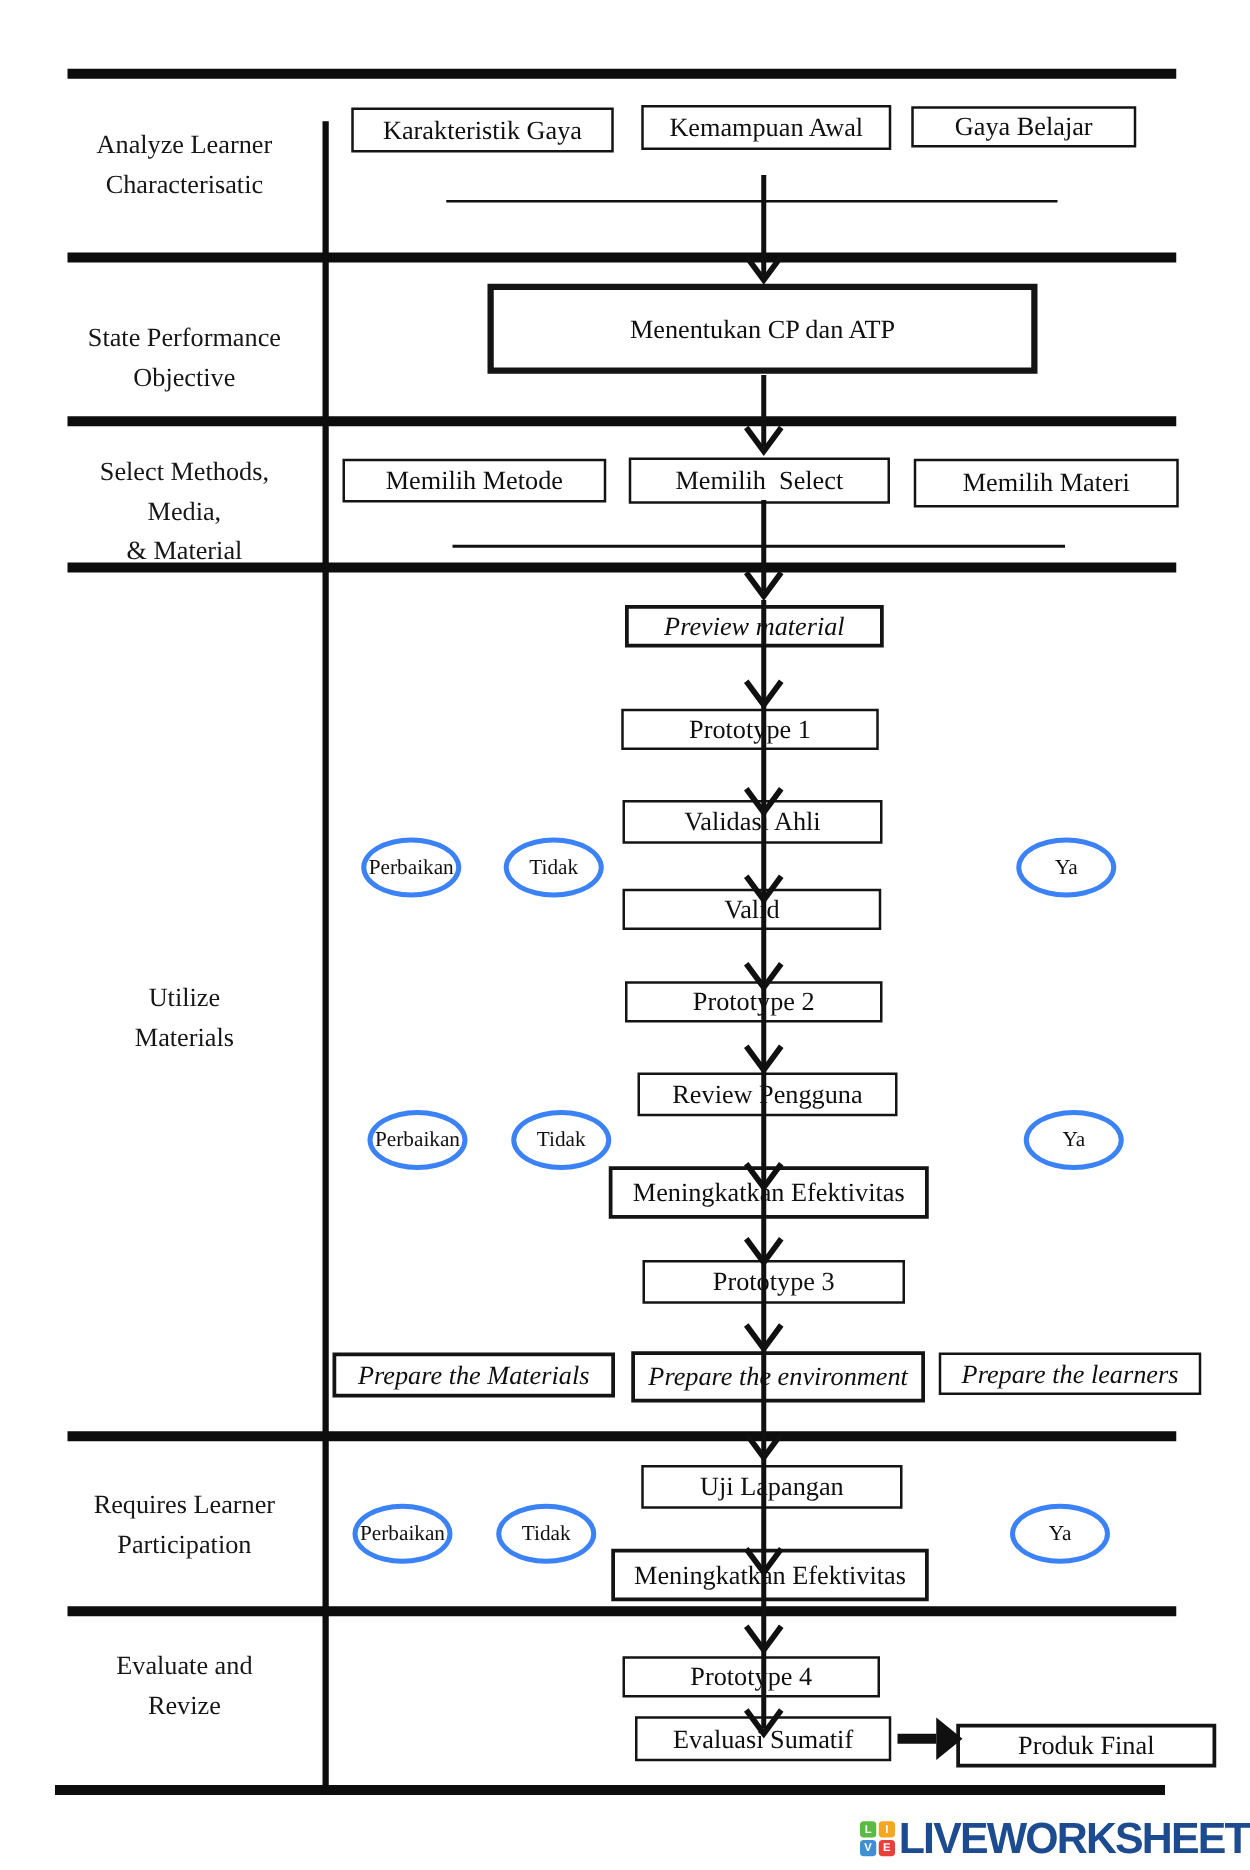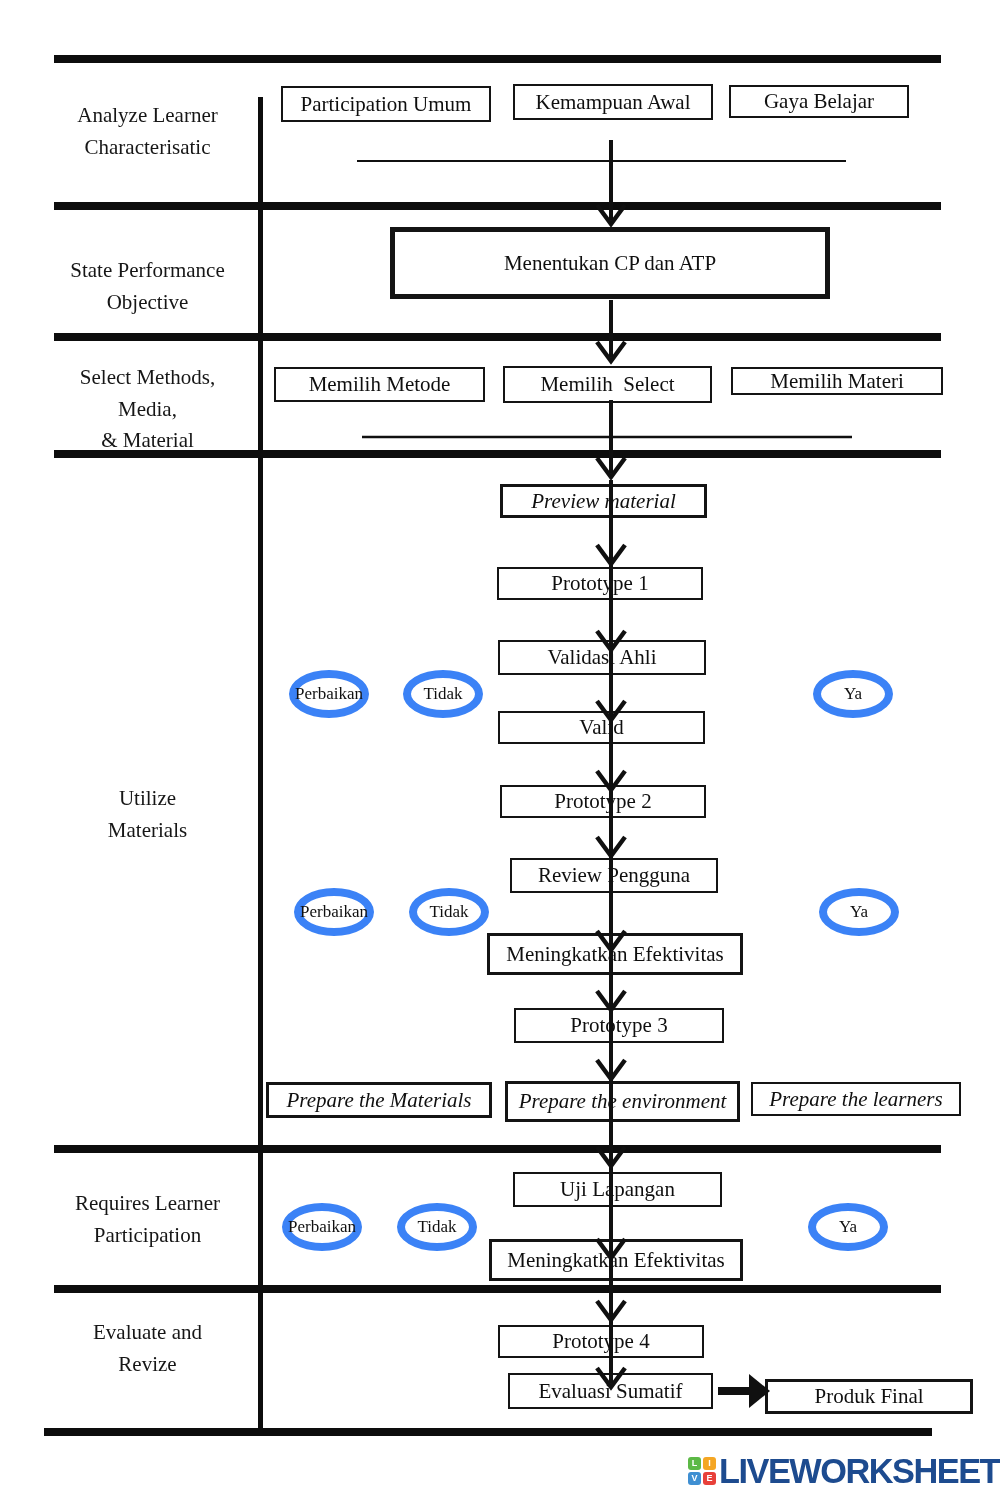--- a/index.html
+++ b/index.html
@@ -21,21 +21,21 @@
     position:absolute;background:#ffffff;border:2px solid #141414;
     display:flex;align-items:center;justify-content:center;
     font-size:21px;color:#0f0f0f;box-sizing:border-box;
   }
   .node span{white-space:pre;}
   .b3{border-width:3px;}
   .b5{border-width:5px;}
   .it{font-style:italic;}
   
   .dec{
-    position:absolute;width:80px;height:48px;border:8px solid #3b82f6;border-radius:50%;
+    position:absolute;width:80px;height:48px;border:4px solid #3b82f6;border-radius:50%;
     display:flex;align-items:center;justify-content:center;font-size:17px;color:#101010;
     background:transparent;box-sizing:border-box;
   }
   
   svg.arrows{position:absolute;left:0;top:0;pointer-events:none;}
   
   .logo{position:absolute;left:688px;top:1451px;display:flex;align-items:center;gap:3px;
         font-family:"Liberation Sans", sans-serif;}
   .tiles{display:grid;grid-template-columns:13px 13px;grid-template-rows:13px 13px;gap:2px;}
   .tile{
@@ -74,40 +74,40 @@
 Media,
 &amp; Material</div>
   <div class="rowlabel" style="top:783px">Utilize
 Materials</div>
   <div class="rowlabel" style="top:1188px">Requires Learner
 Participation</div>
   <div class="rowlabel" style="top:1317px">Evaluate and
 Revize</div>
 
   <div class="node" style="left:281px;top:86px;width:210px;height:36px">
-      <span>Participation Umum</span>
+      <span>Karakteristik Gaya</span>
     </div>
   <div class="node" style="left:513px;top:84px;width:200px;height:36px">
       <span>Kemampuan Awal</span>
     </div>
   <div class="node" style="left:729px;top:85px;width:180px;height:33px">
       <span>Gaya Belajar</span>
     </div>
 
   <div class="node b5" style="left:390px;top:227px;width:440px;height:72px">
       <span>Menentukan CP dan ATP</span>
     </div>
 
   <div class="node" style="left:274px;top:367px;width:211px;height:35px">
       <span>Memilih Metode</span>
     </div>
   <div class="node" style="left:503px;top:366px;width:209px;height:37px">
       <span>Memilih  Select</span>
     </div>
-  <div class="node" style="left:731px;top:367px;width:212px;height:28px">
+  <div class="node" style="left:731px;top:367px;width:212px;height:39px">
       <span>Memilih Materi</span>
     </div>
 
   <div class="node b3 it" style="left:500px;top:484px;width:207px;height:34px">
       <span>Preview material</span>
     </div>
   <div class="node" style="left:497px;top:567px;width:206px;height:33px">
       <span>Prototype 1</span>
     </div>
   <div class="node" style="left:498px;top:640px;width:208px;height:35px">

